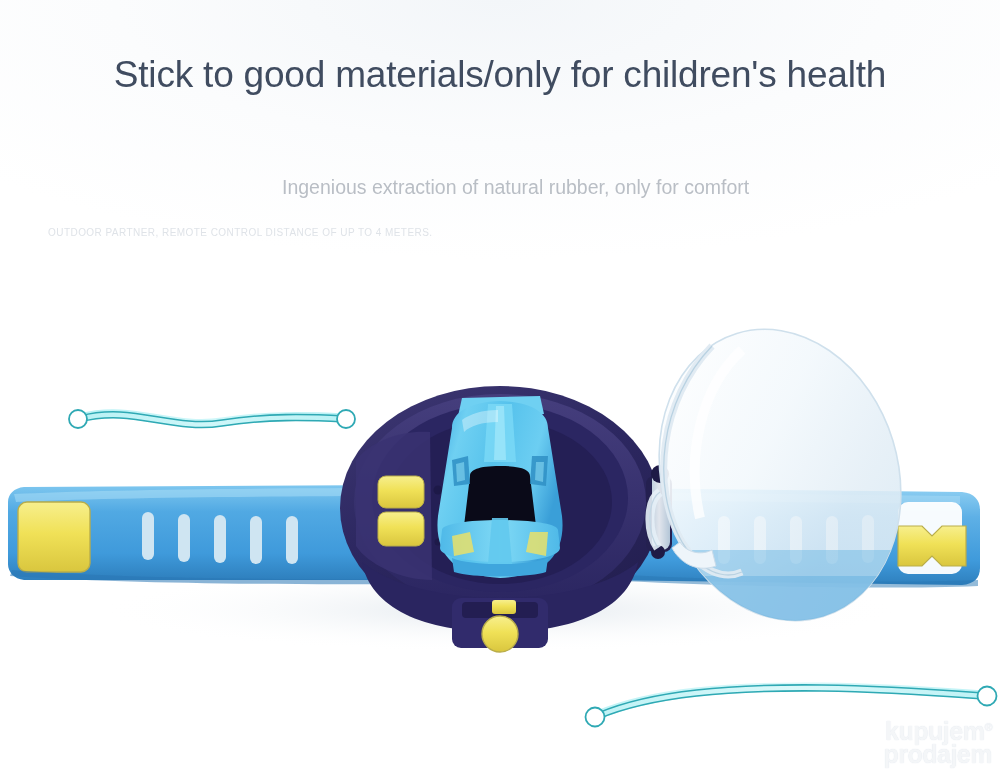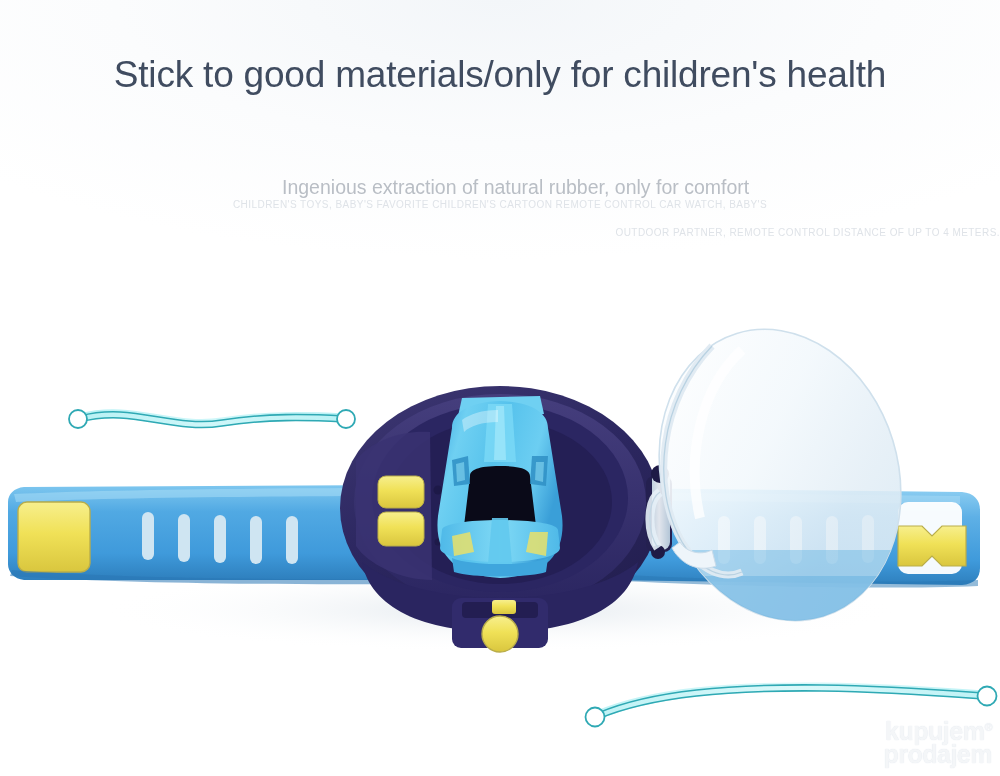--- a/index.html
+++ b/index.html
@@ -33,21 +33,21 @@
     margin-top:40px;
   }
   #caption-line-1 {
     position:absolute; left:0; top:199px; width:1000px;
     text-align:center;
     font-size:10px; letter-spacing:0.45px;
     color:#dfe3e8;
   }
   #caption-line-2 {
     position:absolute; left:0; top:227px; width:1000px;
-    text-align:right;
+    text-align:left;
     font-size:10px; letter-spacing:0.45px;
     color:#dfe3e8;
     padding-left:48px;
   }
 
   
   .deco { position:absolute; }
   #deco-top { left:62px; top:396px; }
   #deco-bottom { left:572px; top:678px; }
 
@@ -68,21 +68,20 @@
 </style>
 </head>
 <body>
 
 <div id="page">
 
   <div id="headline">Stick to good materials/only for children's health</div>
 
   <div id="subhead">Ingenious extraction of natural rubber, only for comfort</div>
 
-  <div id="caption-line-1">CHILDREN'S TOYS, BABY'S FAVORITE CHILDREN'S CARTOON REMOTE CONTROL CAR WATCH, BABY'S</div>
 
   <div id="caption-line-2">OUTDOOR PARTNER, REMOTE CONTROL DISTANCE OF UP TO 4 METERS.</div>
 
   <svg class="deco" id="deco-top" width="300" height="46" viewBox="0 0 300 46">
     <defs>
       <linearGradient id="tealGlowA" x1="0" y1="0" x2="1" y2="0">
         <stop offset="0%" stop-color="#7fe6ec"></stop>
         <stop offset="50%" stop-color="#a8f0f4"></stop>
         <stop offset="100%" stop-color="#7fe6ec"></stop>
       </linearGradient>

